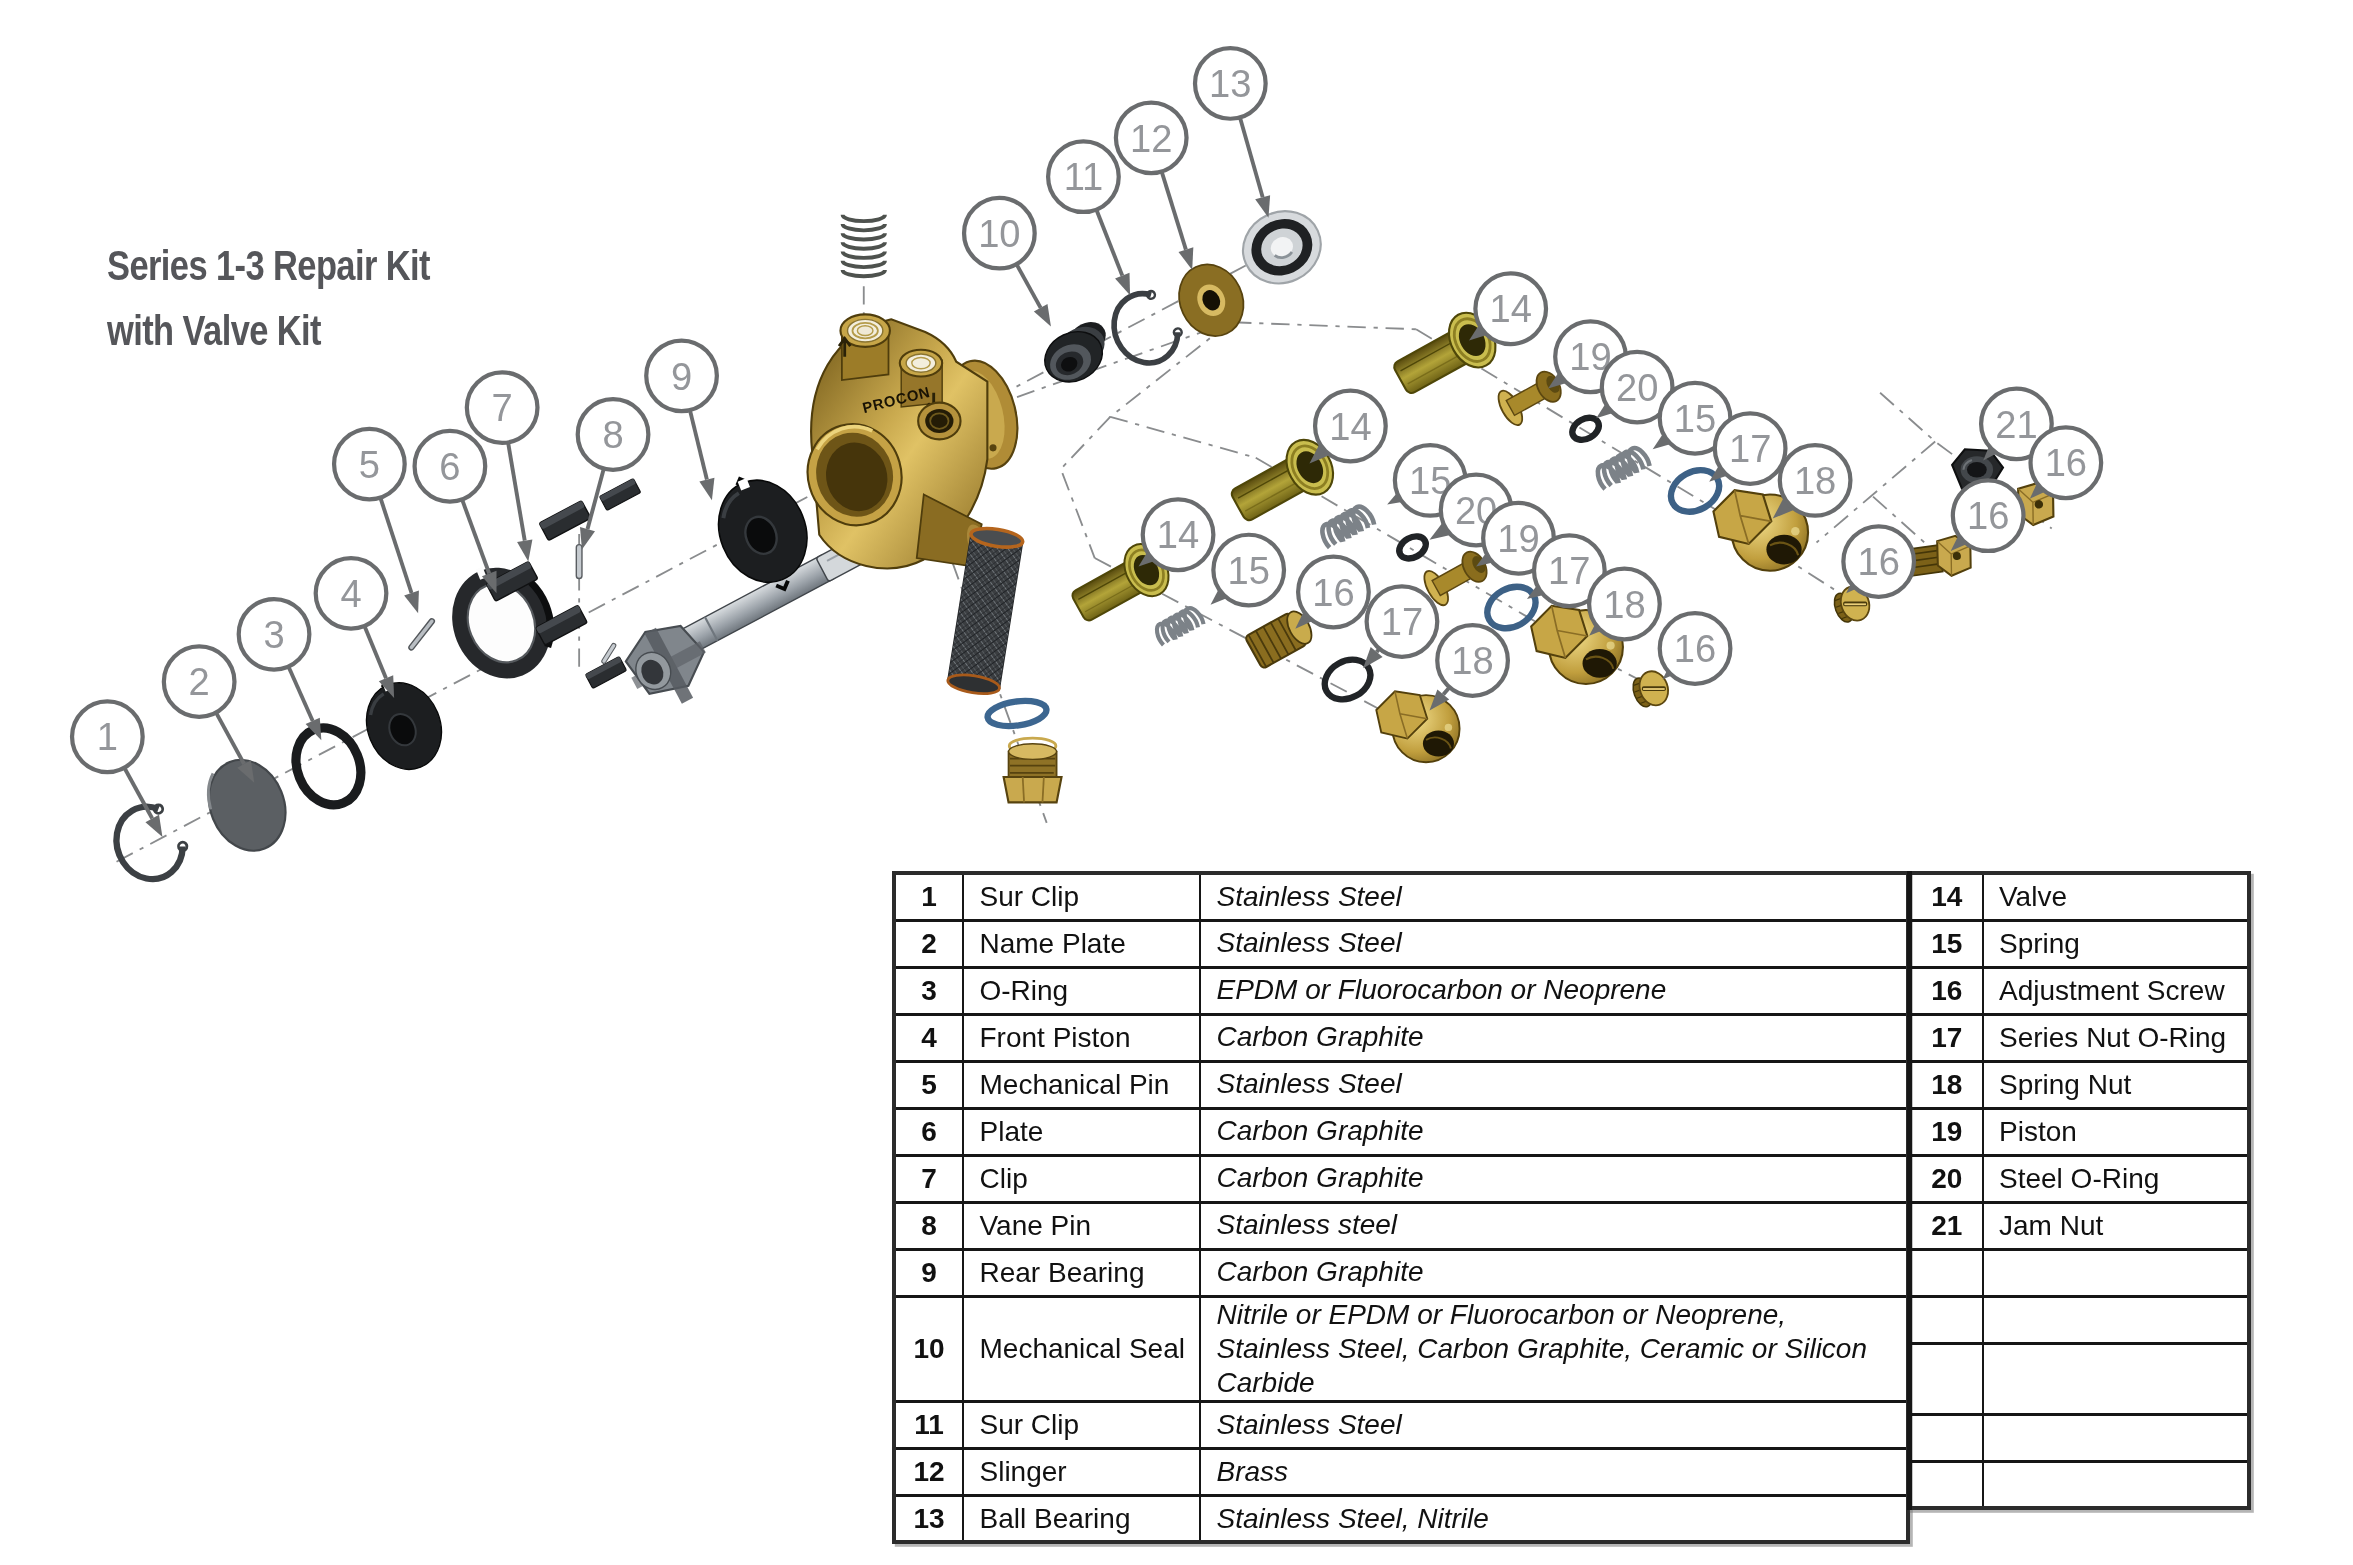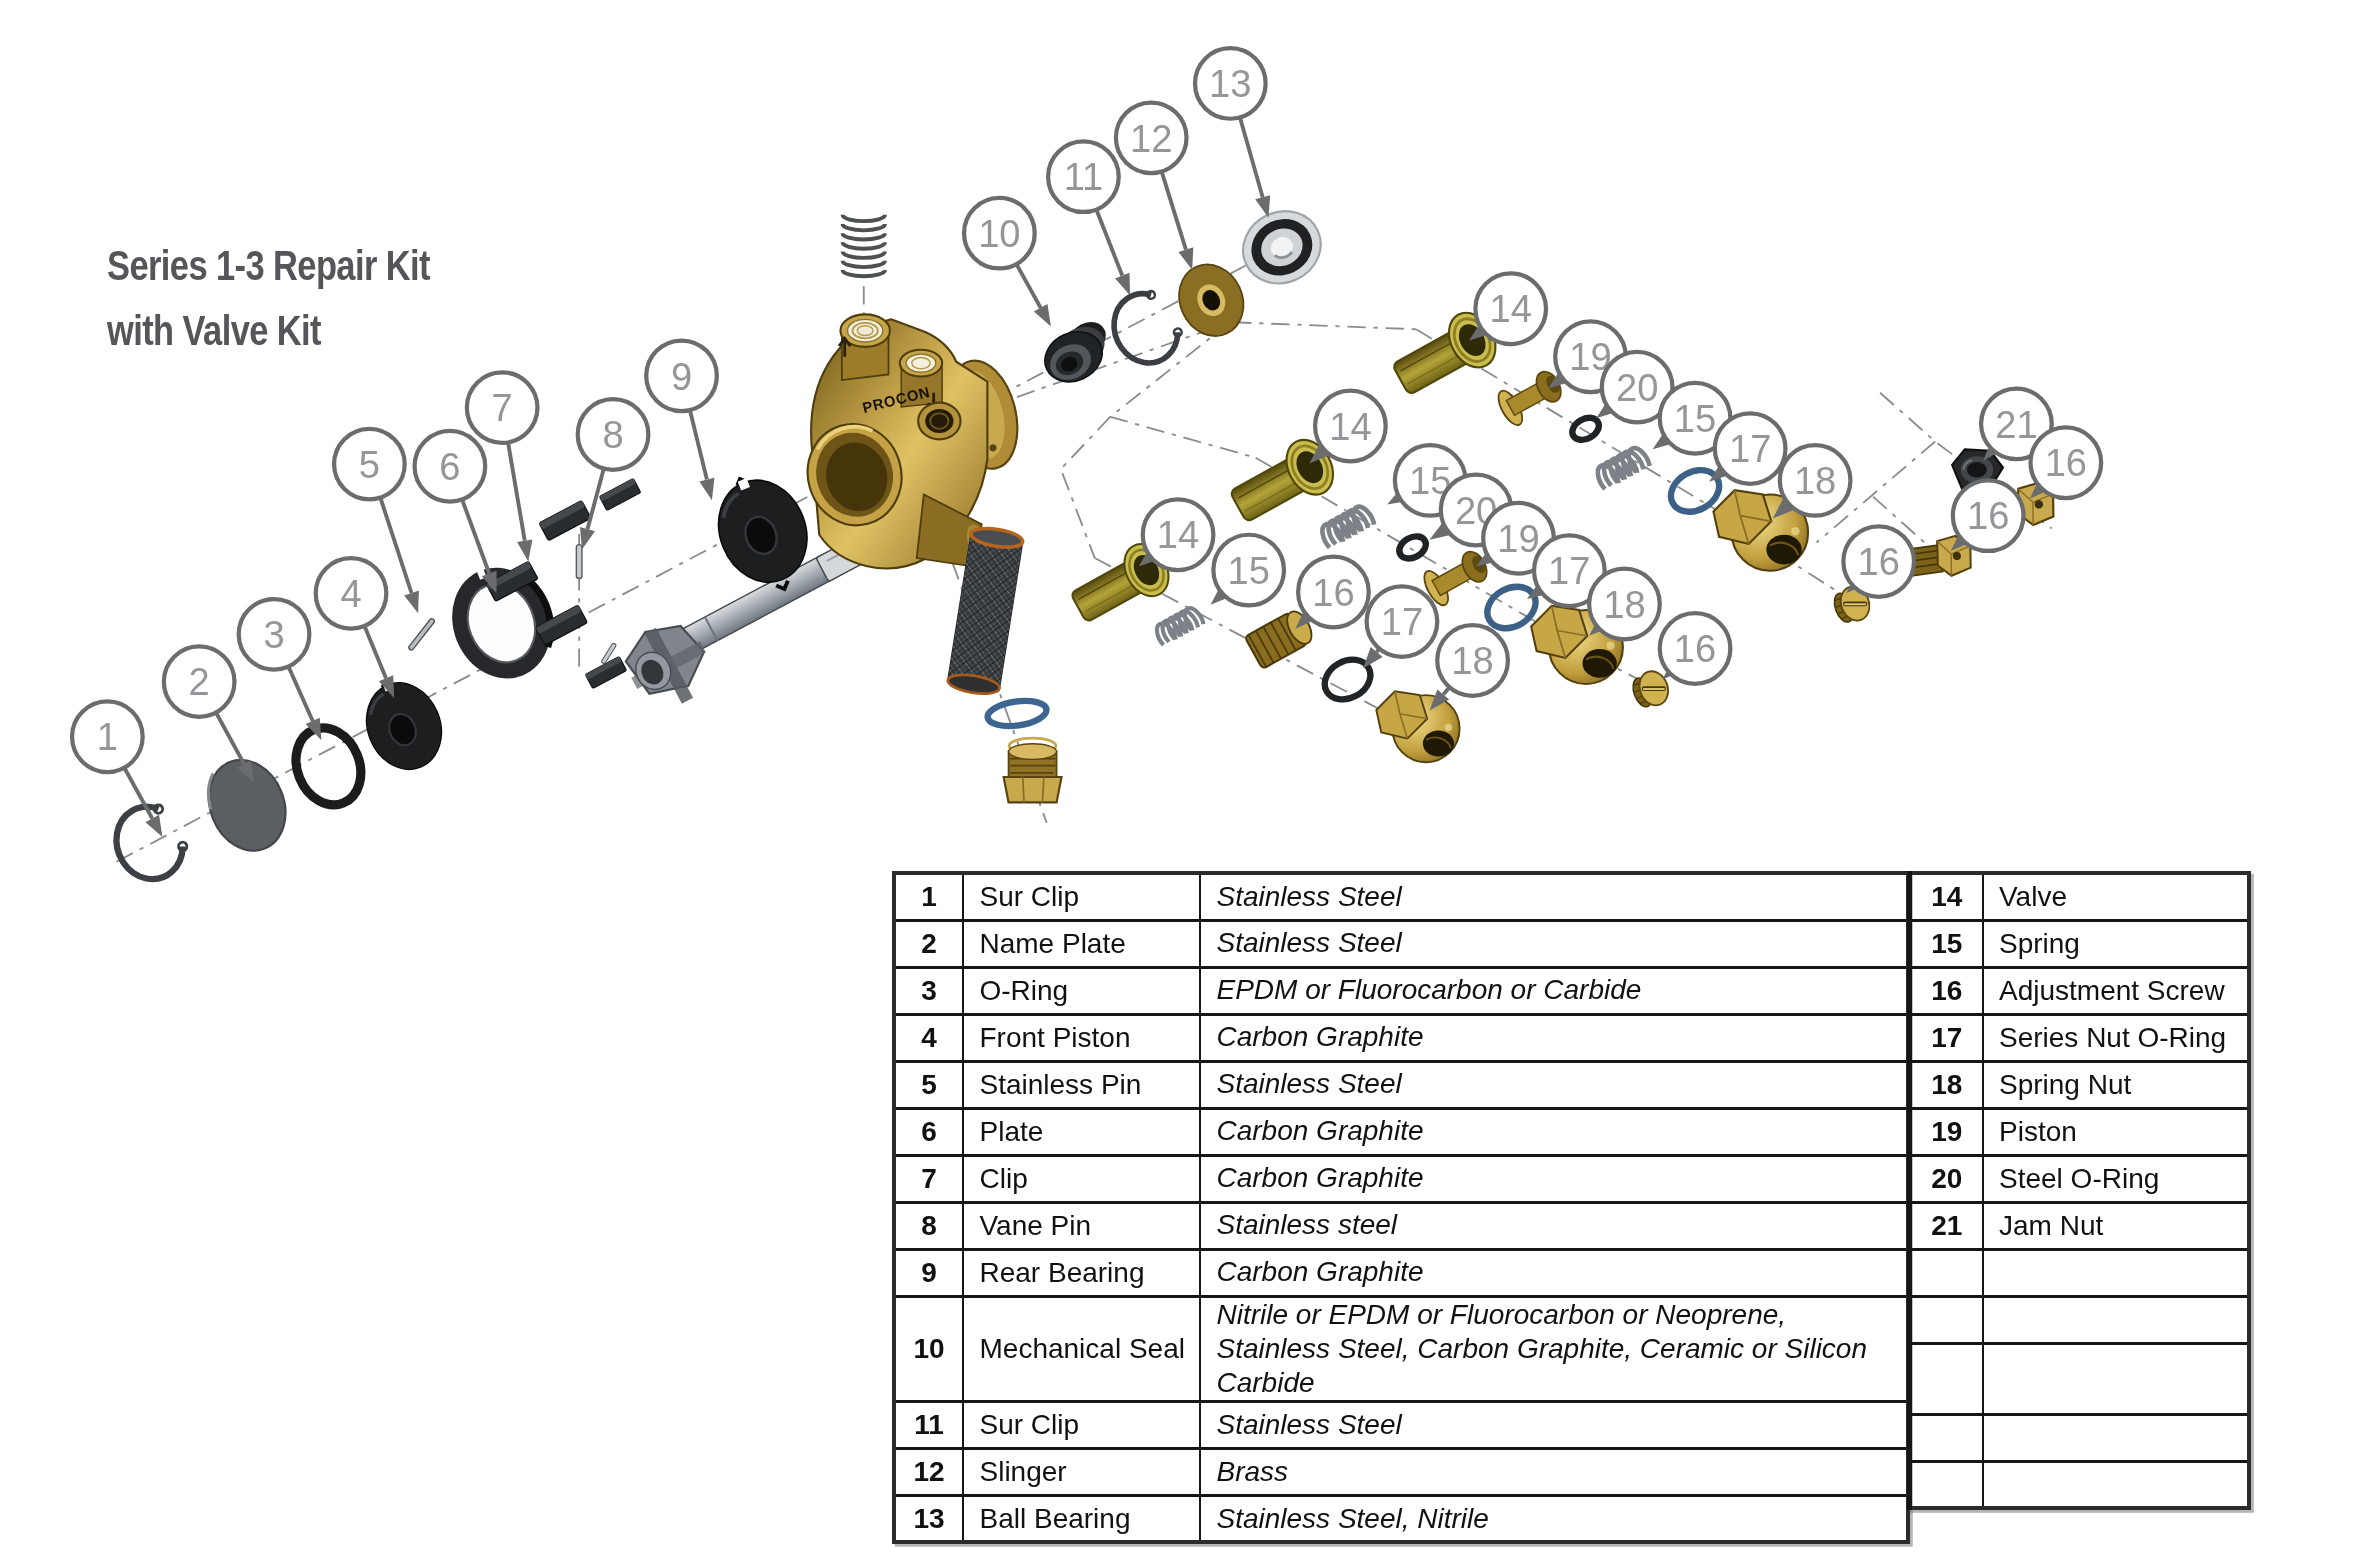--- a/index.html
+++ b/index.html
@@ -540,30 +540,30 @@
           <td class="mat">Stainless Steel</td>
         </tr>
         <tr>
           <td class="num">2</td>
           <td class="name">Name Plate</td>
           <td class="mat">Stainless Steel</td>
         </tr>
         <tr>
           <td class="num">3</td>
           <td class="name">O-Ring</td>
-          <td class="mat">EPDM or Fluorocarbon or Carbide</td>
+          <td class="mat">EPDM or Fluorocarbon or Neoprene</td>
         </tr>
         <tr>
           <td class="num">4</td>
           <td class="name">Front Piston</td>
           <td class="mat">Carbon Graphite</td>
         </tr>
         <tr>
           <td class="num">5</td>
-          <td class="name">Stainless Pin</td>
+          <td class="name">Mechanical Pin</td>
           <td class="mat">Stainless Steel</td>
         </tr>
         <tr>
           <td class="num">6</td>
           <td class="name">Plate</td>
           <td class="mat">Carbon Graphite</td>
         </tr>
         <tr>
           <td class="num">7</td>
           <td class="name">Clip</td>

